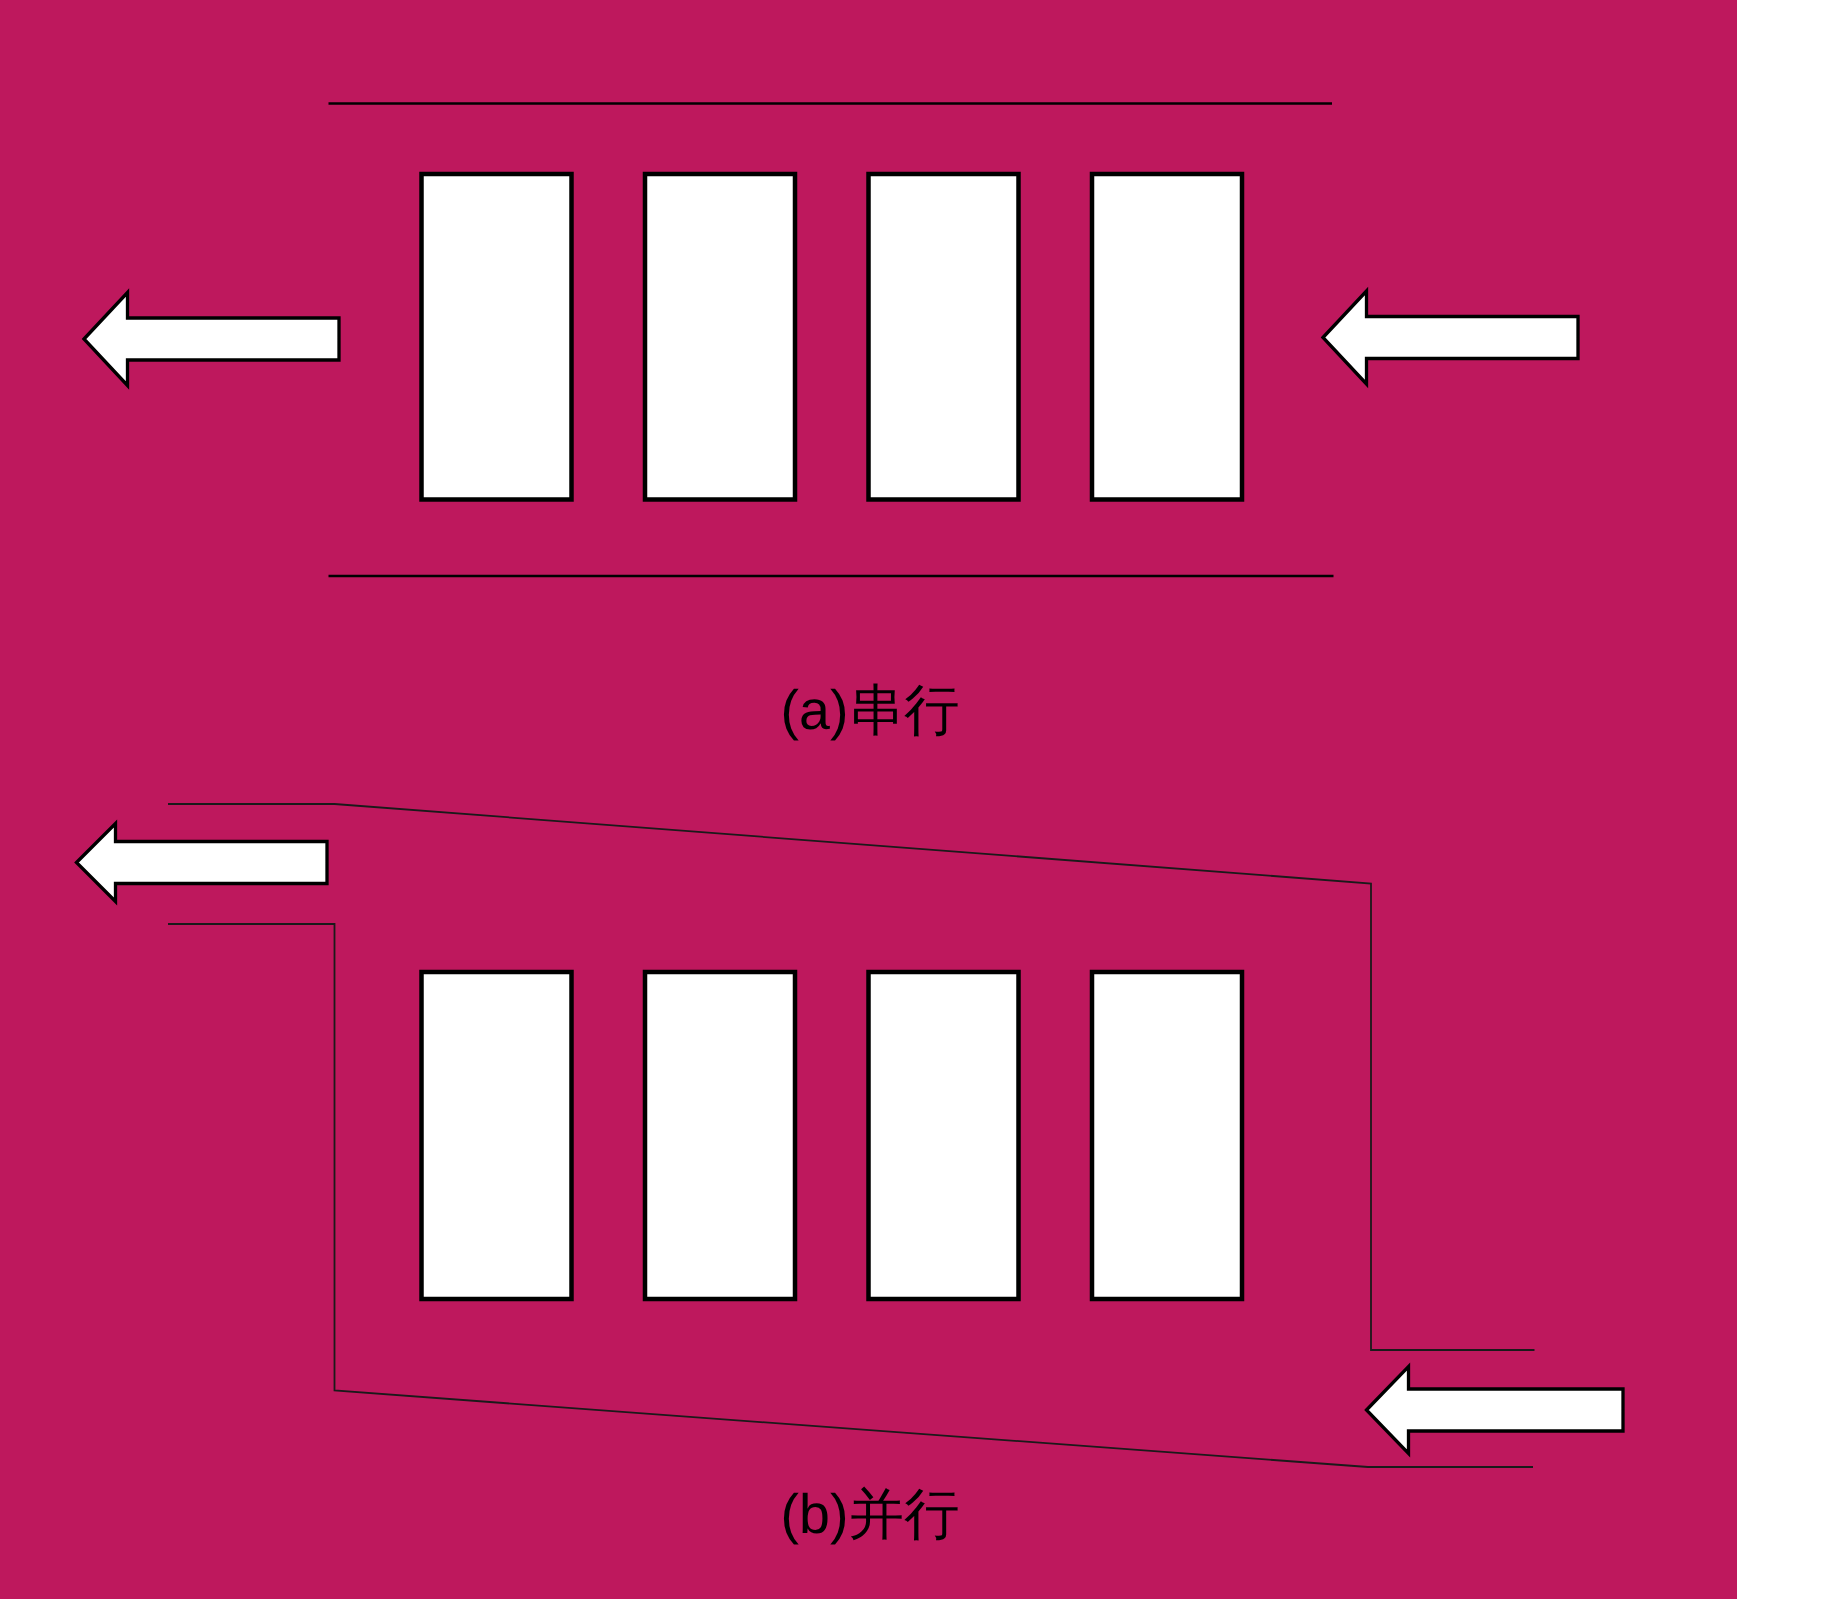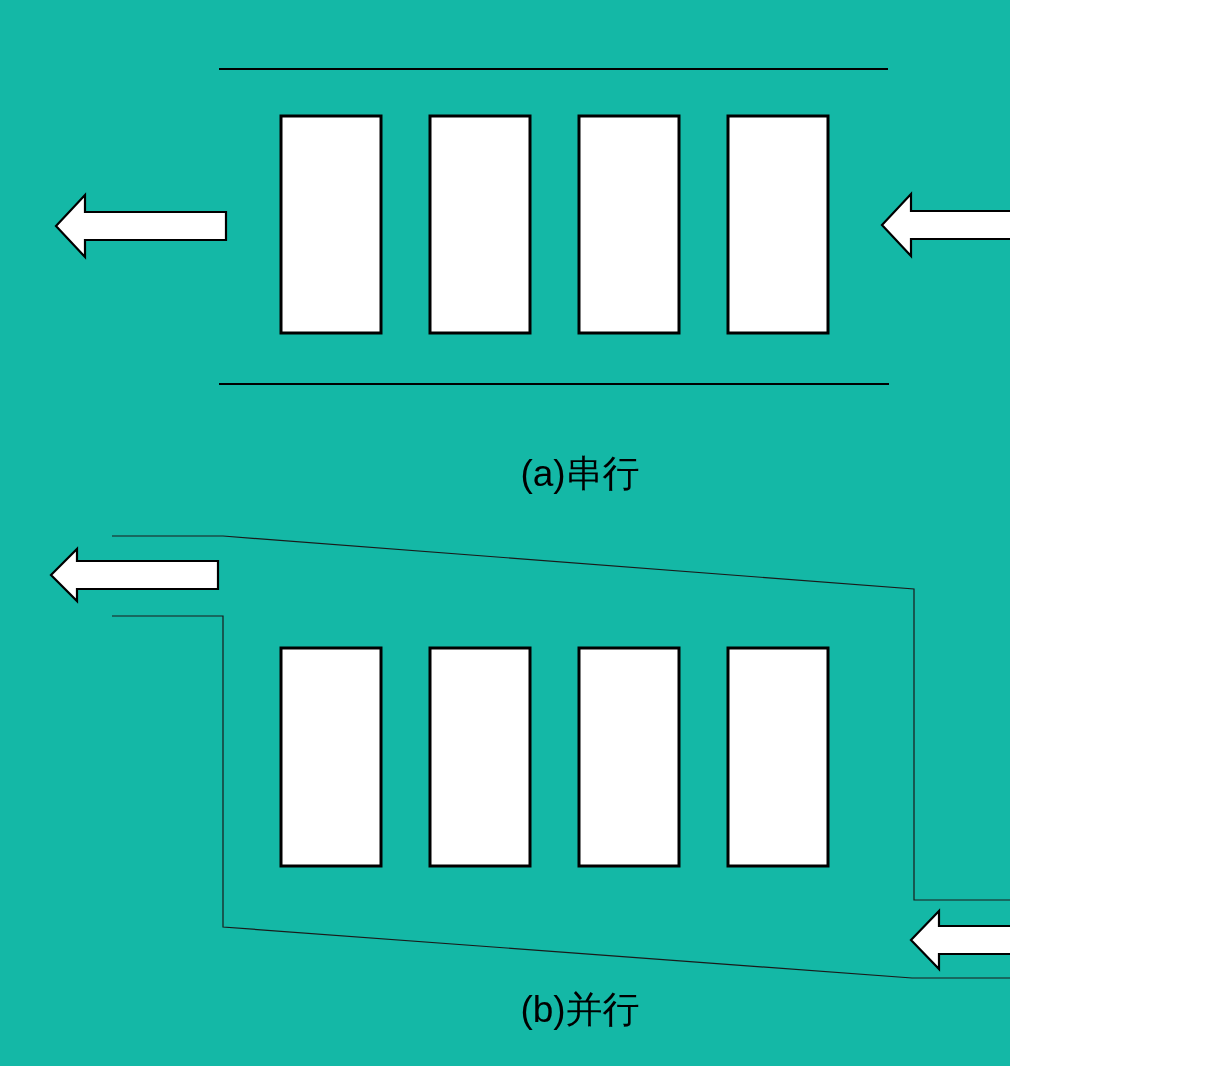--- a/index.html
+++ b/index.html
@@ -3,23 +3,23 @@
 <meta charset="utf-8">
 <style>
   html, body {
     margin: 0;
     padding: 0;
     background: #ffffff;
     font-family: "Liberation Sans", "DejaVu Sans", sans-serif;
   }
   .canvas {
     position: relative;
-    width: 1010px;
+    width: 1158px;
     height: 1066px;
-    background: #14b8a6;
+    background: #be185d;
     overflow: hidden;
   }
   svg.diagram {
     position: absolute;
     left: 0;
     top: 0;
     width: 1217px;
     height: 1066px;
   }
   .plate {

